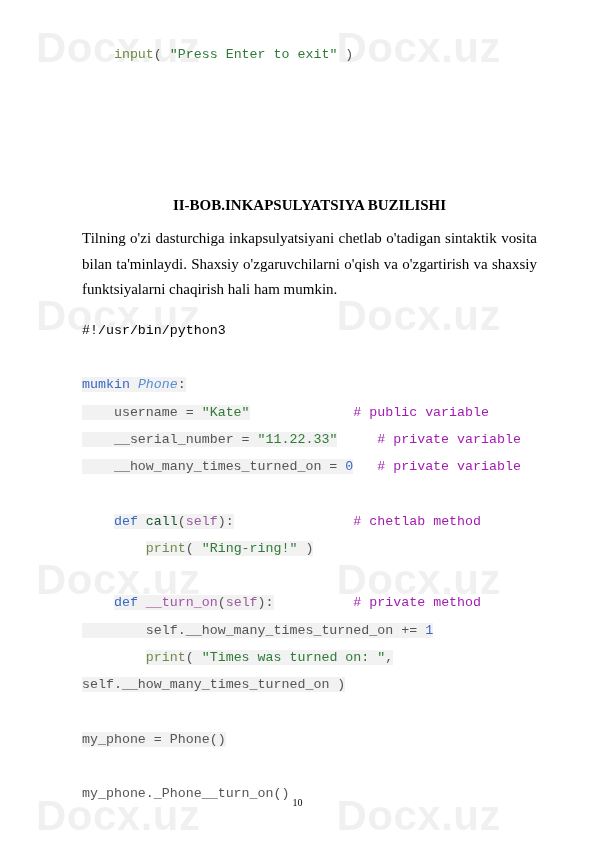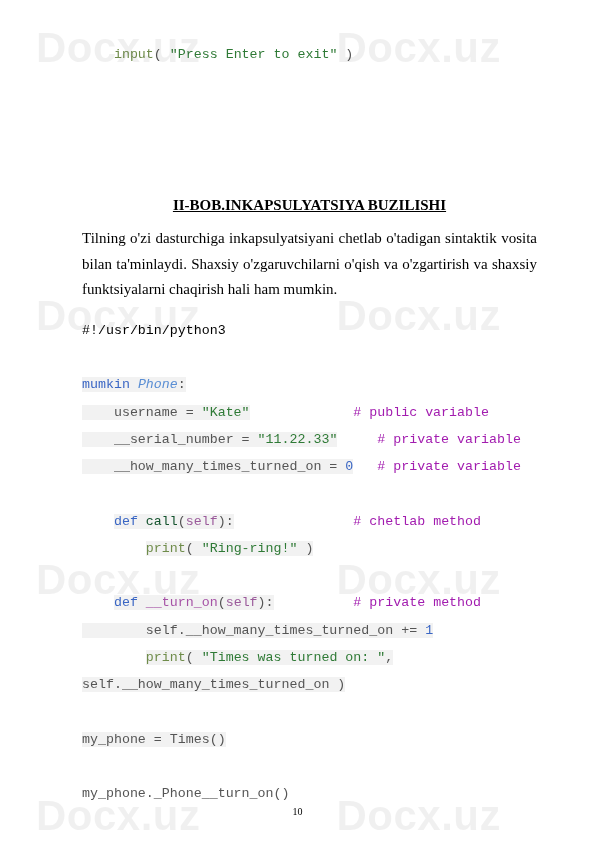--- a/index.html
+++ b/index.html
@@ -45,21 +45,20 @@
     font-family: Consolas, "Courier New", monospace;
     font-size: 13.3px;
     line-height: 1.6;
     white-space: pre;
   }
   .heading {
     margin-top: 132px;
     text-align: center;
     font-weight: 700;
     font-size: 15px;
-    text-decoration: underline;
   }
   .para {
     margin-top: 12px;
     font-size: 15px;
     line-height: 1.7;
     text-align: justify;
   }
 
   .code-main {
     margin-top: 14px;
@@ -77,21 +76,21 @@
   .c-fn   { color: #14532d; }
   .c-call { color: #6f8c4a; }
   .c-priv { color: #a653a6; }
   .c-txt  { color: #555555; }
   .c-dim  { color: #000000; }
 
   .hl { background: #f2f2f2; display: inline; }
 
   .pagenum {
     position: absolute;
-    bottom: 25px;
+    bottom: 34px;
     left: 0;
     width: 595px;
     text-align: center;
     font-size: 10px;
     color: #000;
   }
 </style>
 </head>
 <body>
 
@@ -142,21 +141,21 @@
     <div class="row"><span class="c-txt">    </span><span class="hl"><span class="c-kw">def</span><span class="c-txt"> </span><span class="c-priv">__turn_on</span><span class="c-txt">(</span><span class="c-self">self</span><span class="c-txt">):</span></span><span class="c-txt">          </span><span class="c-cmt"># private method</span></div>
 
     <div class="row"><span class="hl"><span class="c-txt">        self.__how_many_times_turned_on += </span><span class="c-num">1</span></span></div>
 
     <div class="row"><span class="c-txt">        </span><span class="hl"><span class="c-call">print</span><span class="c-txt">( </span><span class="c-str">"Times was turned on: "</span><span class="c-txt">,</span></span></div>
 
     <div class="row"><span class="hl"><span class="c-txt">self.__how_many_times_turned_on )</span></span></div>
 
     <div class="row">&nbsp;</div>
 
-    <div class="row"><span class="hl"><span class="c-txt">my_phone = Times()</span></span></div>
+    <div class="row"><span class="hl"><span class="c-txt">my_phone = Phone()</span></span></div>
 
     <div class="row">&nbsp;</div>
 
     <div class="row"><span class="c-txt">my_phone._Phone__turn_on()</span></div>
   </div>
 
   <div class="pagenum">10</div>
 </div>
 
 </body></html>

